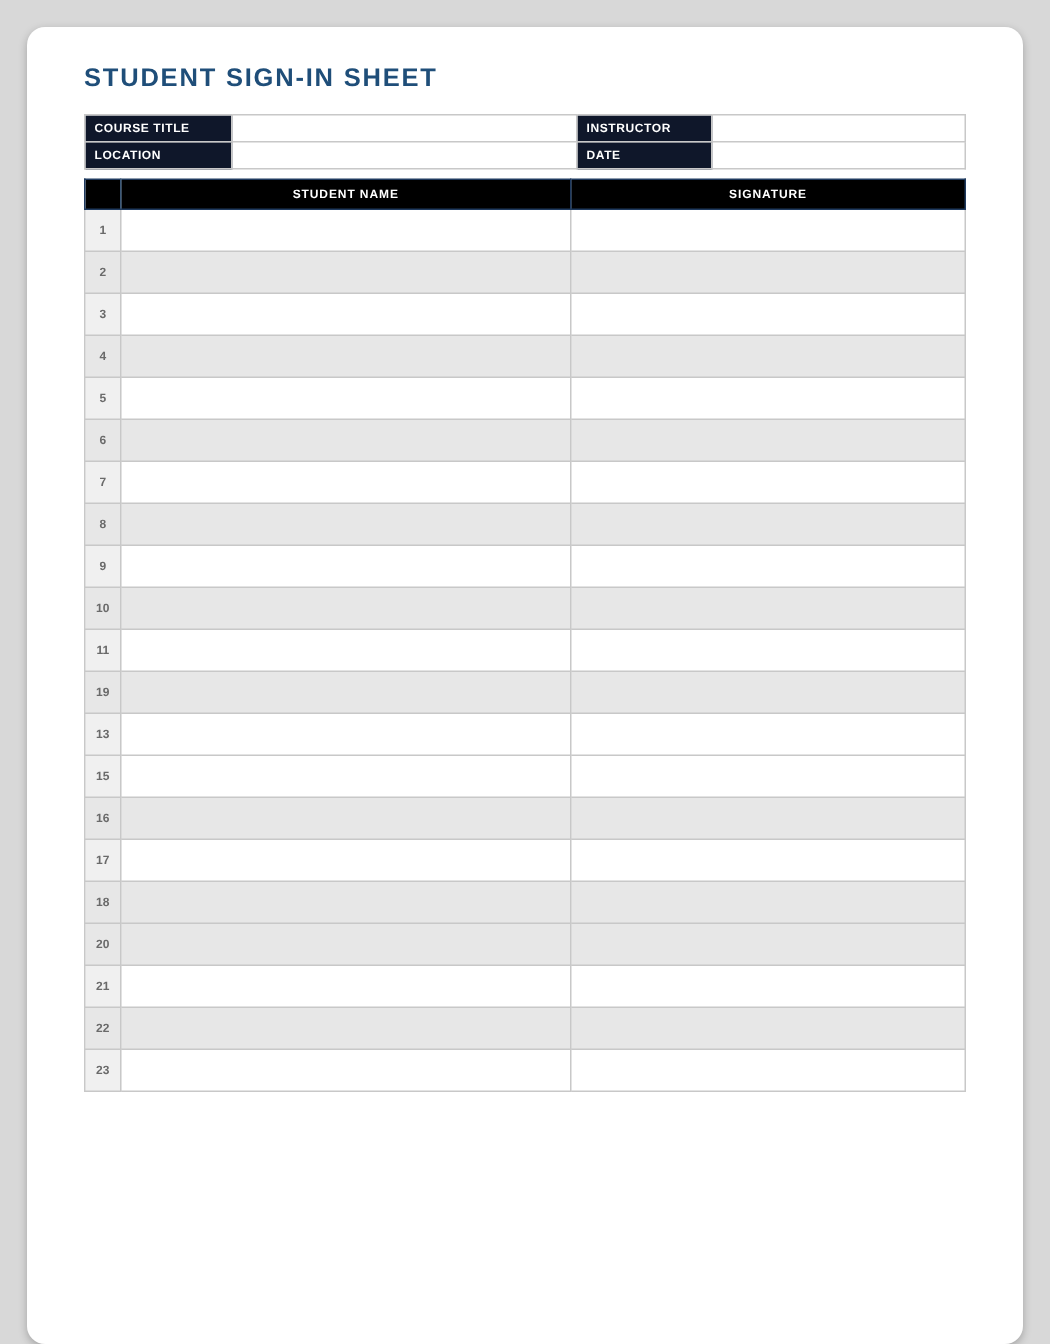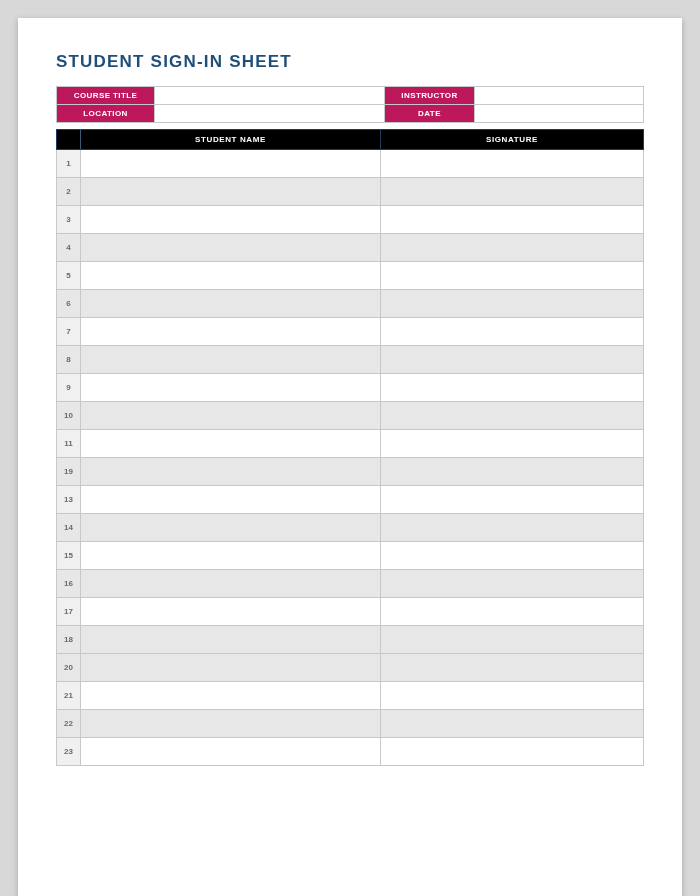--- a/index.html
+++ b/index.html
@@ -11,21 +11,22 @@
     display: flex;
     align-items: flex-start;
     justify-content: center;
     padding: 18px 18px 0 18px;
   }
   .page {
     background: #ffffff;
     width: 100%;
     height: 100%;
     box-shadow: 0 2px 6px rgba(0,0,0,0.25);
-    padding: 34px 38px 0 38px;
+    padding: 24px 38px 0 38px;
+    border-radius: 12px;
   }
   .title {
     color: #1f4e79;
     font-size: 17px;
     font-weight: 800;
     letter-spacing: 1.2px;
     margin-bottom: 14px;
   }
   .meta-table {
     border-collapse: collapse;
@@ -39,23 +40,23 @@
   .meta-table col.val2 { width: auto; }
   .meta-table td {
     border: 1px solid #c8c8c8;
     height: 18px;
     font-size: 8px;
     font-weight: 700;
     letter-spacing: 0.4px;
     padding: 0 6px;
   }
   .meta-label {
-    background: #be185d;
+    background: #0f172a;
     color: #ffffff;
-    text-align: center;
+    text-align: left;
     margin-top: 28px;
   }
   .meta-value {
     background: #ffffff;
   }
   .data-table {
     border-collapse: collapse;
     width: 100%;
     table-layout: fixed;
   }
@@ -195,25 +196,20 @@
         <tr class="alt">
           <td class="num">19</td>
           <td class="cell"></td>
           <td class="cell"></td>
         </tr>
         <tr>
           <td class="num">13</td>
           <td class="cell"></td>
           <td class="cell"></td>
         </tr>
-        <tr class="alt">
-          <td class="num">14</td>
-          <td class="cell"></td>
-          <td class="cell"></td>
-        </tr>
         <tr>
           <td class="num">15</td>
           <td class="cell"></td>
           <td class="cell"></td>
         </tr>
         <tr class="alt">
           <td class="num">16</td>
           <td class="cell"></td>
           <td class="cell"></td>
         </tr>

